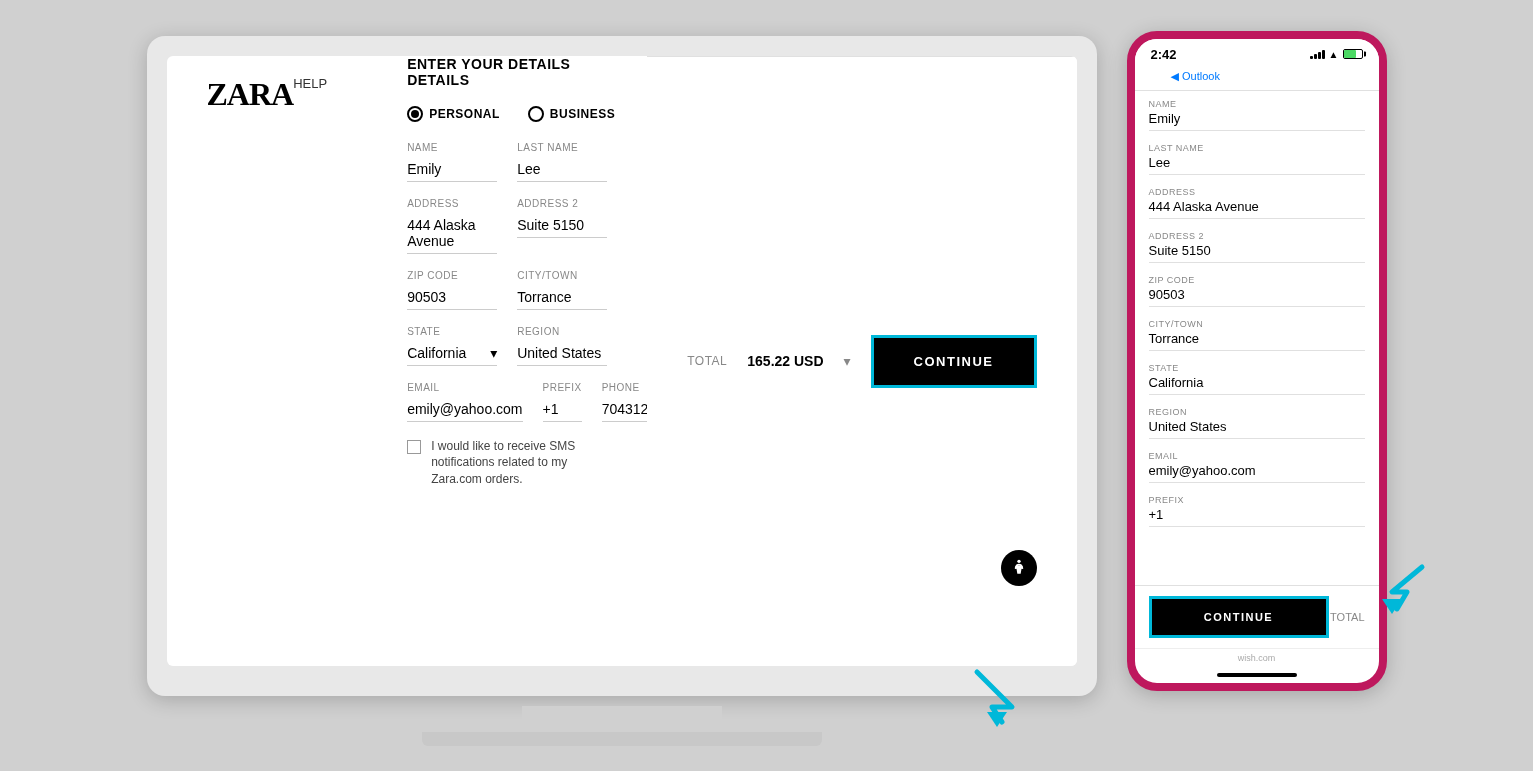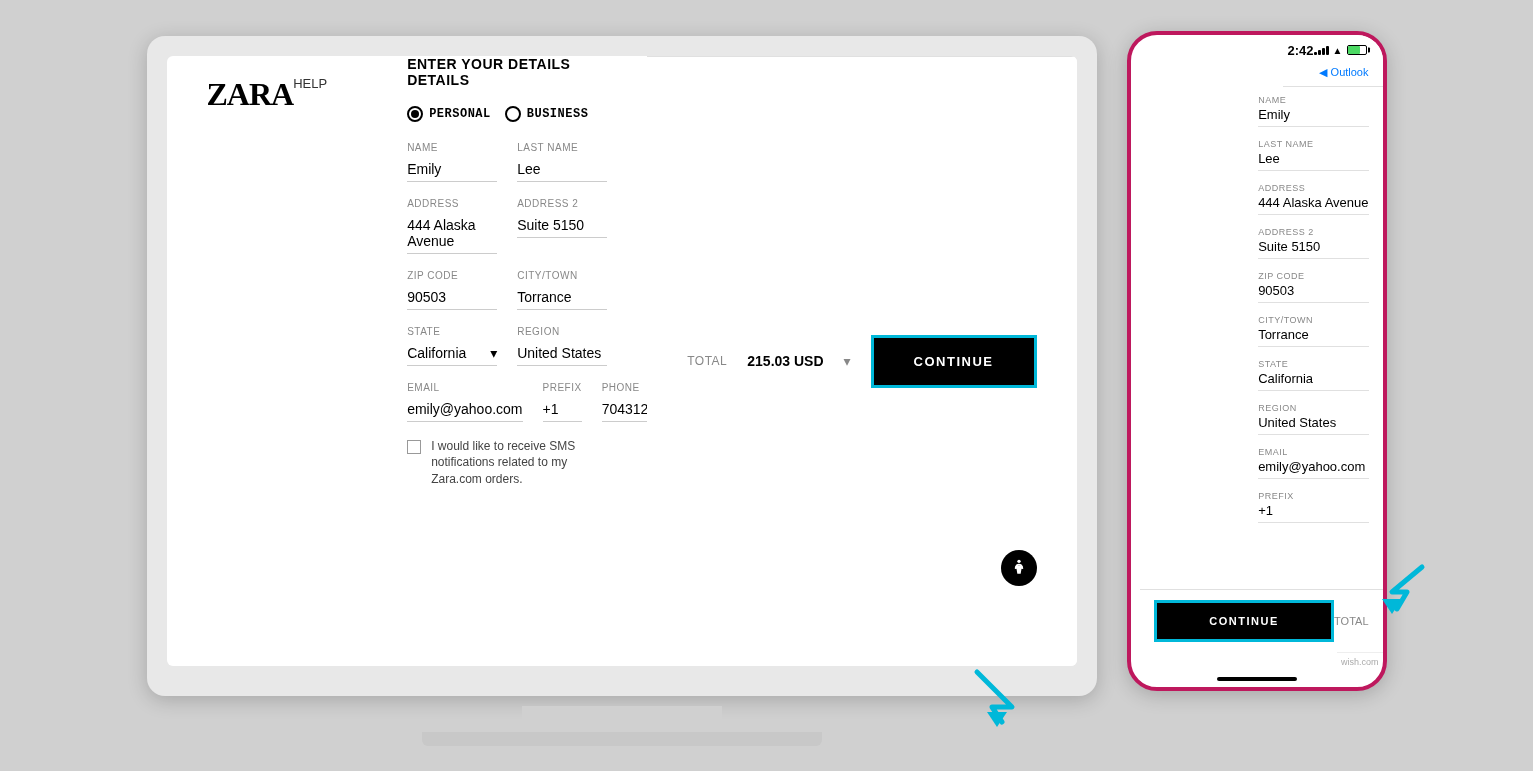--- a/index.html
+++ b/index.html
@@ -89,24 +89,23 @@
     }
     .page-title {
       font-size: 14px;
       font-weight: 600;
       letter-spacing: 0.5px;
       margin-bottom: 18px;
       color: #000;
     }
     .radio-group {
       display: flex;
-      gap: 14px;
+      gap: 28px;
       margin-bottom: 20px;
       align-items: center;
-      font-family: Liberation Mono, monospace;
     }
     .radio-option {
       display: flex;
       align-items: center;
       gap: 6px;
       cursor: pointer;
     }
     .radio-circle {
       width: 16px;
       height: 16px;
@@ -236,26 +235,25 @@
       position: relative;
       width: 260px;
       height: 680px;
       margin-top: -30px;
     }
     .phone-body {
       width: 260px;
       height: 660px;
       background: #fff;
       border-radius: 30px;
-      border: 4px solid #be185d;
+      border: 8px solid #be185d;
       box-shadow: 0 4px 20px rgba(0,0,0,0.2);
       overflow: hidden;
       display: flex;
       flex-direction: column;
-      align-items: flex-end;
     }
     .phone-status-bar {
       display: flex;
       justify-content: space-between;
       align-items: center;
       padding: 8px 16px 4px;
       background: #fff;
     }
     .phone-time {
       font-size: 13px;
@@ -466,21 +464,21 @@
           <svg width="20" height="20" viewBox="0 0 24 24" fill="white">
             <circle cx="12" cy="4" r="2"></circle>
             <path d="M12 7c-2.8 0-5 2.2-5 5v1h2v-1c0-1.7 1.3-3 3-3s3 1.3 3 3v1h2v-1c0-2.8-2.2-5-5-5z"></path>
             <path d="M7 13h2l1 6h4l1-6h2l-1.5-4H8.5z"></path>
           </svg>
         </div>
       </div>
 
       <div class="screen-footer">
         <span class="total-label">TOTAL</span>
-        <span class="total-amount">215.03 USD</span>
+        <span class="total-amount">165.22 USD</span>
         <span style="font-size:14px; color:#888; cursor:pointer;">▾</span>
         <button class="continue-btn-laptop">CONTINUE</button>
       </div>
 
     </div>
   </div>
   <div class="laptop-stand"></div>
   <div class="laptop-base"></div>
 
   <div class="arrow-container">

